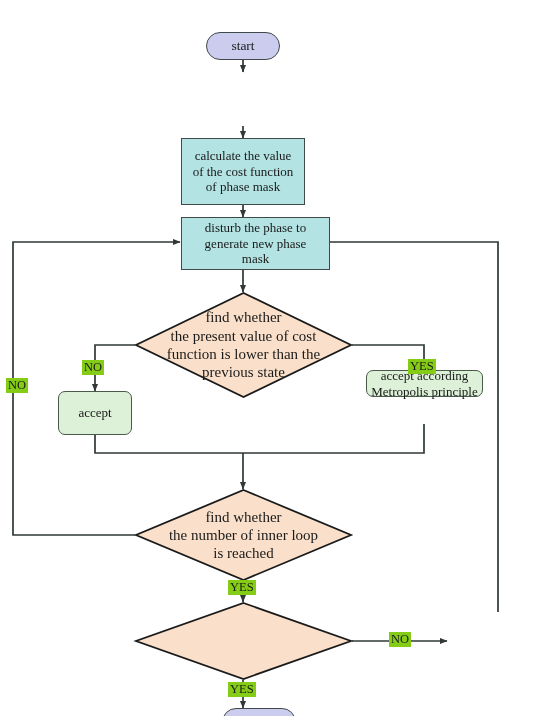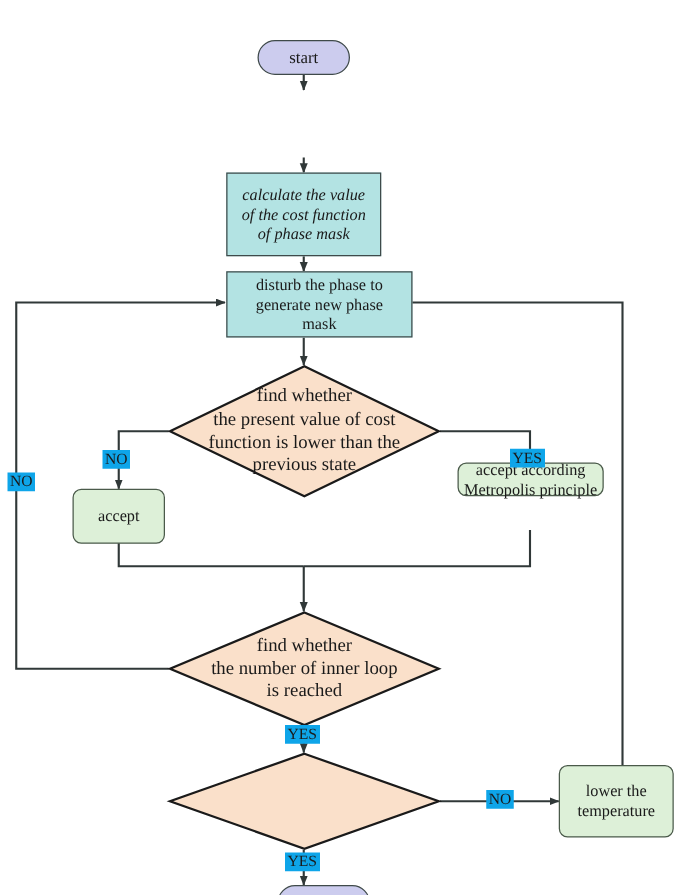--- a/index.html
+++ b/index.html
@@ -66,21 +66,21 @@
     position: relative;
     z-index: 2;
     font-size: 15px;
   }
   
   .edge-label {
     position: absolute;
     font-family: "Liberation Serif", "DejaVu Serif", serif;
     font-size: 12.5px;
     color: #1a1a1a;
-    background: #0ea5e9;
+    background: #84cc16;
     padding: 0 2px;
     z-index: 4;
     white-space: nowrap;
   }
   #edges {
     position: absolute;
     left: 0;
     top: 0;
     width: 550px;
     height: 716px;
@@ -128,21 +128,21 @@
 
       <path d="M243,653 L243,681" marker-end="url(#arrow)"></path>
     </g>
   </svg>
 
   <div class="node terminal" style="left:206px; top:5px; width:74px; height:28px;">
     <span class="txt">start</span>
   </div>
 
 
-  <div class="node process" style="left:181px; top:111px; width:124px; height:67px;font-style:italic;">
+  <div class="node process" style="left:181px; top:111px; width:124px; height:67px;">
     <span class="txt">calculate the value
 of the cost function
 of phase mask</span>
   </div>
 
   <div class="node process" style="left:181px; top:190px; width:149px; height:53px;">
     <span class="txt">disturb the phase to
 generate new phase
 mask</span>
   </div>
@@ -174,24 +174,20 @@
 the number of inner loop
 is reached</span>
   </div>
 
   <div class="node diamond" style="left:135px; top:575px; width:217px; height:78px;">
     <svg width="217" height="78" viewBox="0 0 217 78" xmlns="http://www.w3.org/2000/svg">
       <polygon points="108.5,1 216,39 108.5,77 1,39" fill="#fae0ca" stroke="#1a1a1a" stroke-width="1.8"></polygon>
     </svg>
   </div>
 
-  <div class="node action" style="left:447px; top:585px; width:92px; height:58px;">
-    <span class="txt">lower the
-temperature</span>
-  </div>
 
   <div class="node terminal" style="left:222px; top:681px; width:74px; height:28px;align-items:flex-end;">
     <span class="txt">end</span>
   </div>
 
   <div class="edge-label" style="left:82px; top:333px;">NO</div>
 
   <div class="edge-label" style="left:408px; top:332px;">YES</div>
 
   <div class="edge-label" style="left:6px; top:351px;">NO</div>

